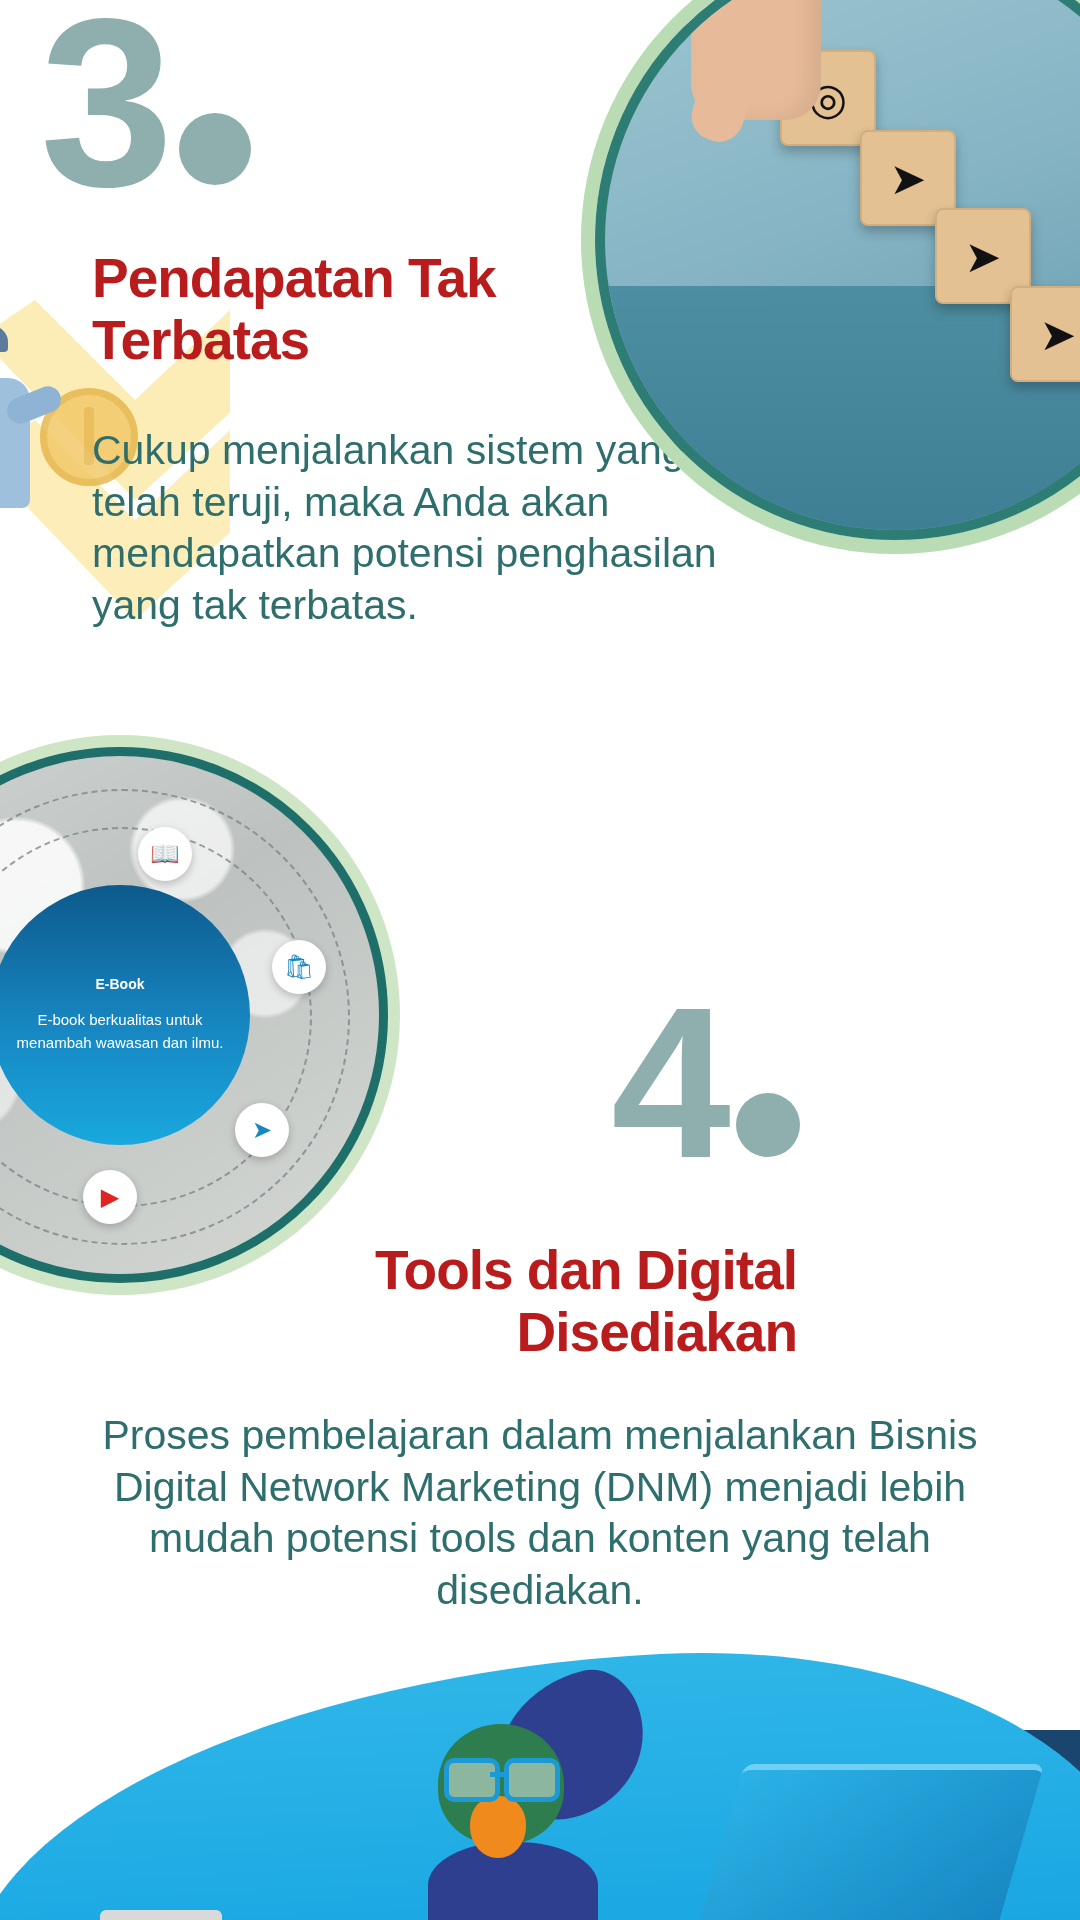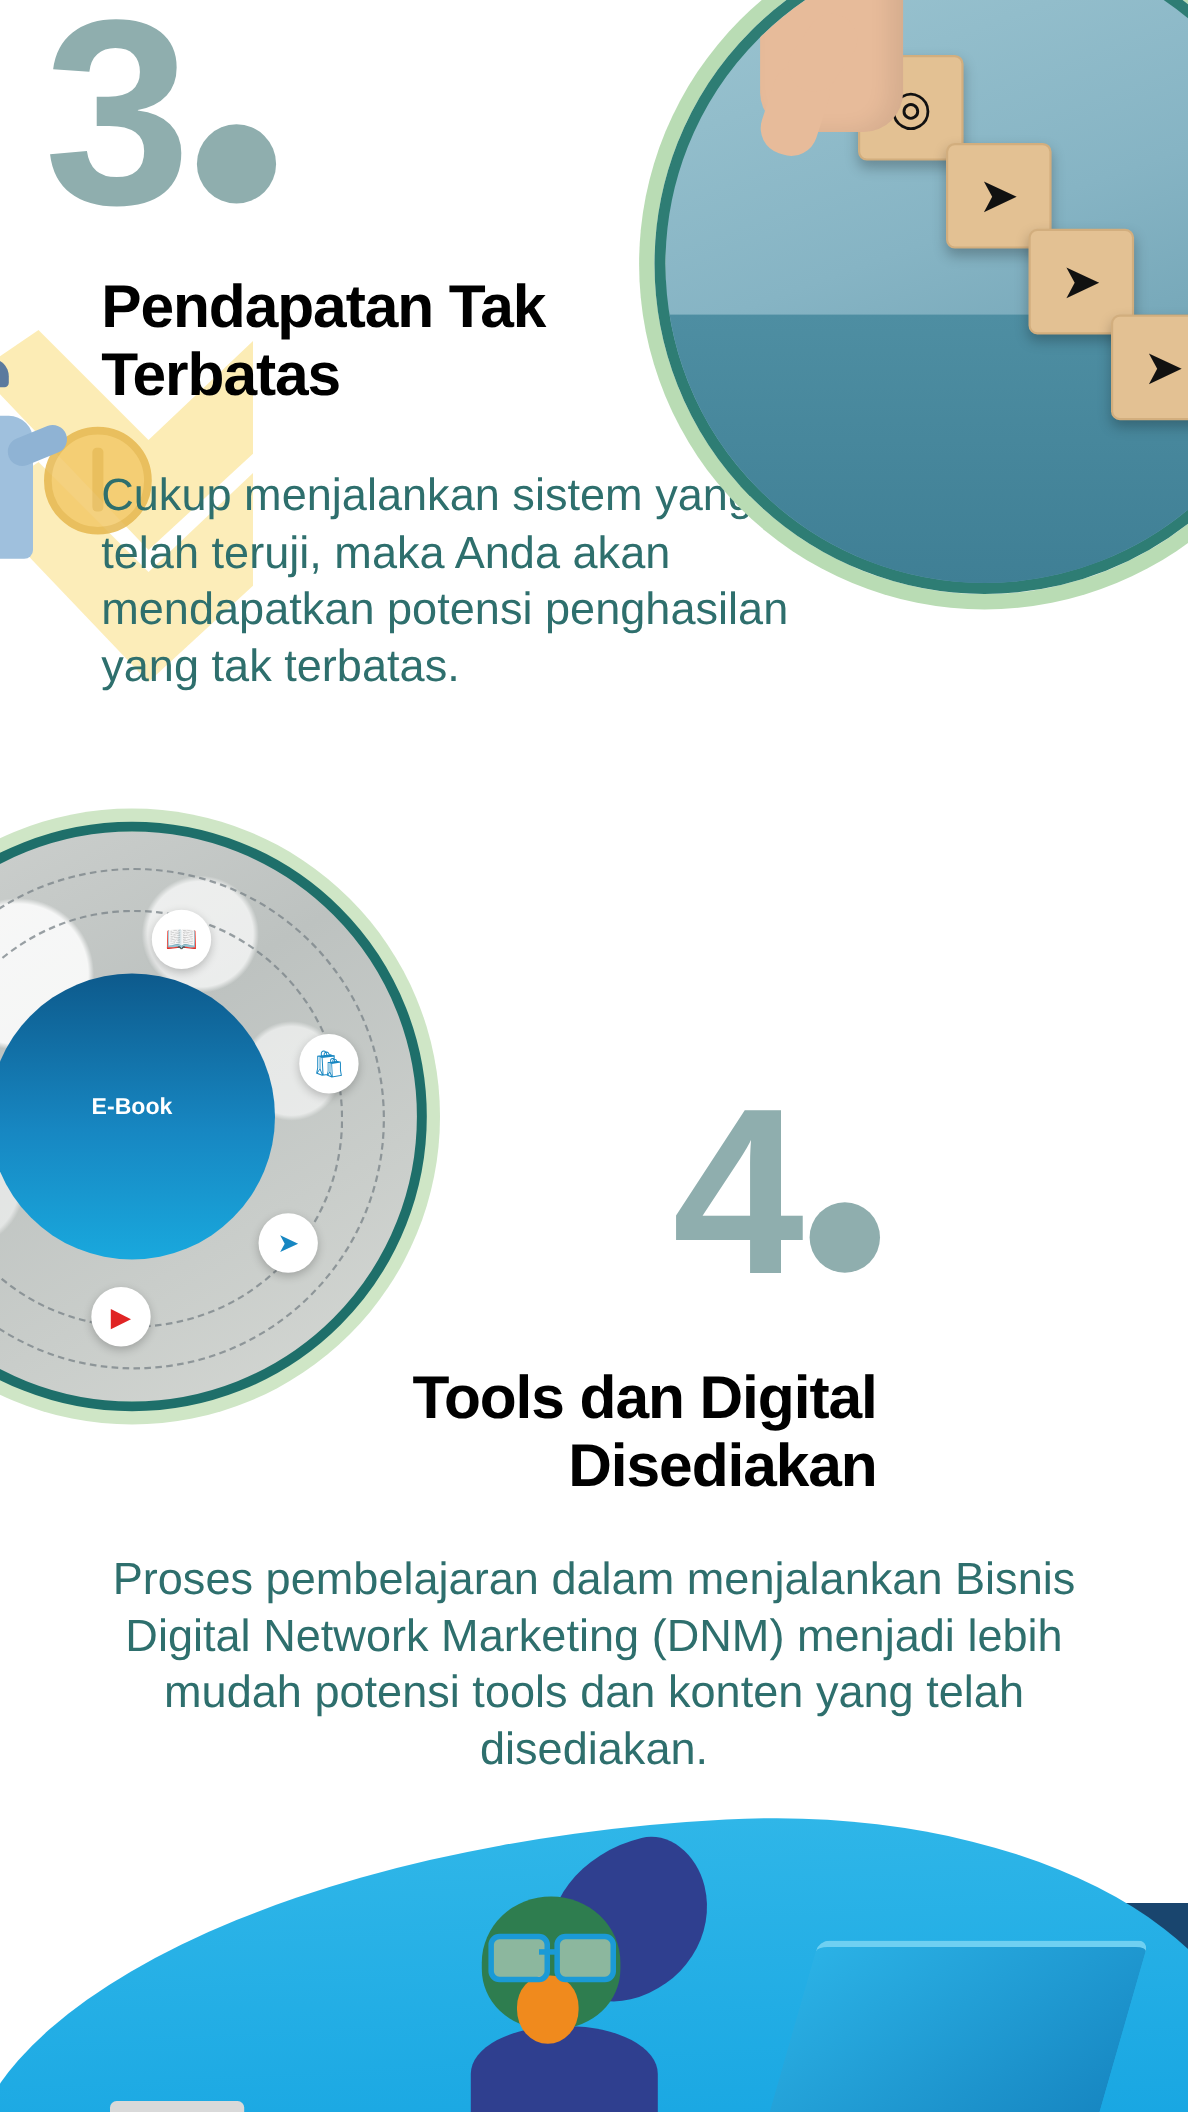--- a/index.html
+++ b/index.html
@@ -106,21 +106,21 @@
     right: 280px;
     top: 975px;
     font-size: 215px;
     text-align: right;
   }
 
   
   .heading {
     position: absolute;
     font-weight: 800;
-    color: #000000;
+    color: #b91c1c;
     line-height: 1.12;
     letter-spacing: -1px;
   }
   .para {
     position: absolute;
     color: #2e6f6d;
     line-height: 1.26;
     font-weight: 400;
   }
 
@@ -253,21 +253,21 @@
     color: #fff;
     display: flex;
     flex-direction: column;
     align-items: center;
     justify-content: center;
     text-align: center;
     padding: 0 26px;
     box-sizing: border-box;
   }
   .ebook-core .title {
-    font-size: 21px;
+    font-size: 14px;
     font-weight: 800;
     margin-bottom: 16px;
   }
   .ebook-core .desc {
     font-size: 15px;
     line-height: 1.55;
     font-weight: 400;
   }
 
   .orbit-icon {
@@ -420,20 +420,21 @@
 </div>
 
 <div class="ebook-wrap">
   <div class="ebook-outer"></div>
   <div class="ebook-photo"></div>
   <div class="dashed-ring" id="ring-outer"></div>
   <div class="dashed-ring" id="ring-inner"></div>
 
   <div class="ebook-core">
     <div class="title">E-Book</div>
+    <div class="desc">E-book berkualitas untuk menambah wawasan dan ilmu.</div>
   </div>
 
   <div class="orbit-icon" id="icon-book">📖</div>
   <div class="orbit-icon" id="icon-bag">🛍</div>
   <div class="orbit-icon" id="icon-send">➤</div>
   <div class="orbit-icon" id="icon-play">▶</div>
 
 </div>
 
 <div class="numeral" id="numeral-4">

